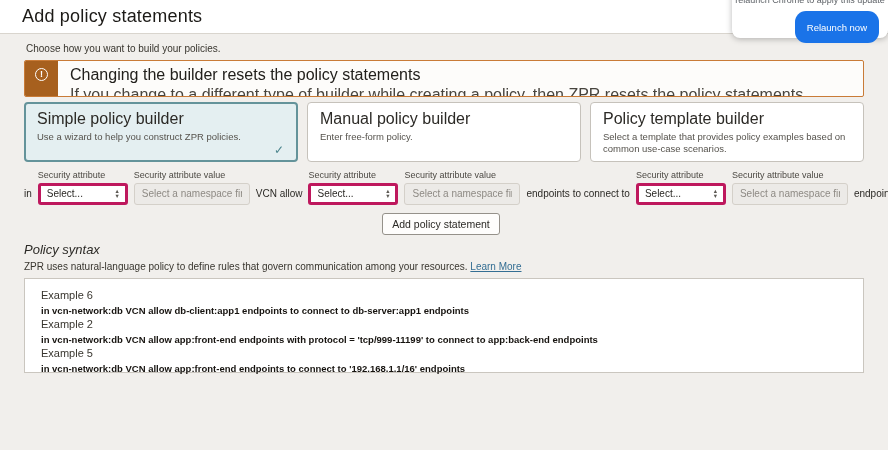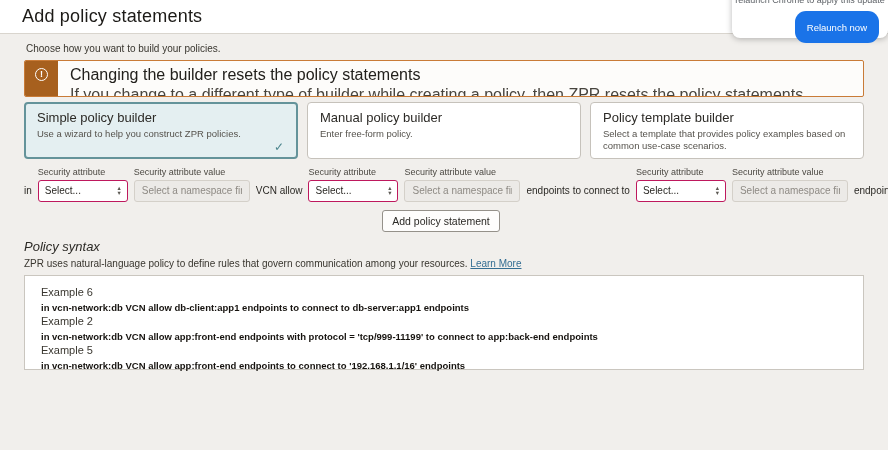--- a/index.html
+++ b/index.html
@@ -23,30 +23,30 @@
   .warning-stripe { width:33px; background:#a7601e; flex:0 0 33px; display:flex; justify-content:center; padding-top:7px; }
   .warning-glyph { width:13px; height:13px; border:1.5px solid #fff; border-radius:50%; color:#fff; font-size:9px; font-weight:700; display:flex; align-items:center; justify-content:center; line-height:1; }
   .warning-body { padding:5px 12px; }
   .warning-title { font-size:16px; font-weight:400; color:#22201c; margin-bottom:2px; }
   .warning-desc { font-size:16px; color:#47443e; }
 
   
   .cards { display:flex; gap:9px; margin-top:5px; }
   .card { flex:1; background:#ffffff; border:1px solid #c6c2bb; border-radius:4px; padding:7px 12px 6px; position:relative; cursor:pointer; }
   .card.selected { background:#e4eff1; border:2px solid #64939a; padding:6px 11px 5px; }
-  .card-title { font-size:13px; color:#2c2a26; margin-bottom:3px; }
+  .card-title { font-size:16px; color:#2c2a26; margin-bottom:3px; }
   .card-desc { font-size:9.5px; color:#55524c; line-height:1.25; }
   .card-check { position:absolute; right:12px; bottom:3px; color:#4e878f; font-size:12px; }
 
   
   .statement-row { display:flex; align-items:flex-end; gap:6px; margin-top:8px; }
   .prefix, .conj { font-size:10px; color:#2b2925; padding-bottom:6px; white-space:nowrap; }
   .field { display:flex; flex-direction:column; }
   .field-label { font-size:9px; color:#4c4943; margin-bottom:3px; white-space:nowrap; }
-  .select-box { width:90px; height:22px; border:1px solid #be185d; border-radius:3px; background:#fff; display:flex; align-items:center; justify-content:space-between; padding:0 6px; font-size:10px; color:#2b2925; cursor:pointer; }
+  .select-box { width:90px; height:22px; border:3px solid #be185d; border-radius:3px; background:#fff; display:flex; align-items:center; justify-content:space-between; padding:0 6px; font-size:10px; color:#2b2925; cursor:pointer; }
   .stepper { display:flex; flex-direction:column; line-height:4.5px; font-size:6.5px; color:#5c5953; text-align:center; }
   .value-input { width:116px; height:22px; border:1px solid #d4d0c9; border-radius:3px; background:#eceae7; color:#8e8a84; font-size:10px; padding:0 7px; font-family:"Liberation Sans",sans-serif; }
   .value-input::placeholder { color:#8e8a84; opacity:1; }
 
   
   .add-row { display:flex; justify-content:center; margin-top:8px; padding-right:6px; }
   .add-btn { font-size:10.5px; color:#2b2925; background:#fefdfc; border:1px solid #95918a; border-radius:3px; padding:4px 9px; font-family:"Liberation Sans",sans-serif; cursor:pointer; }
 
   
   .syntax { margin-top:7px; }

